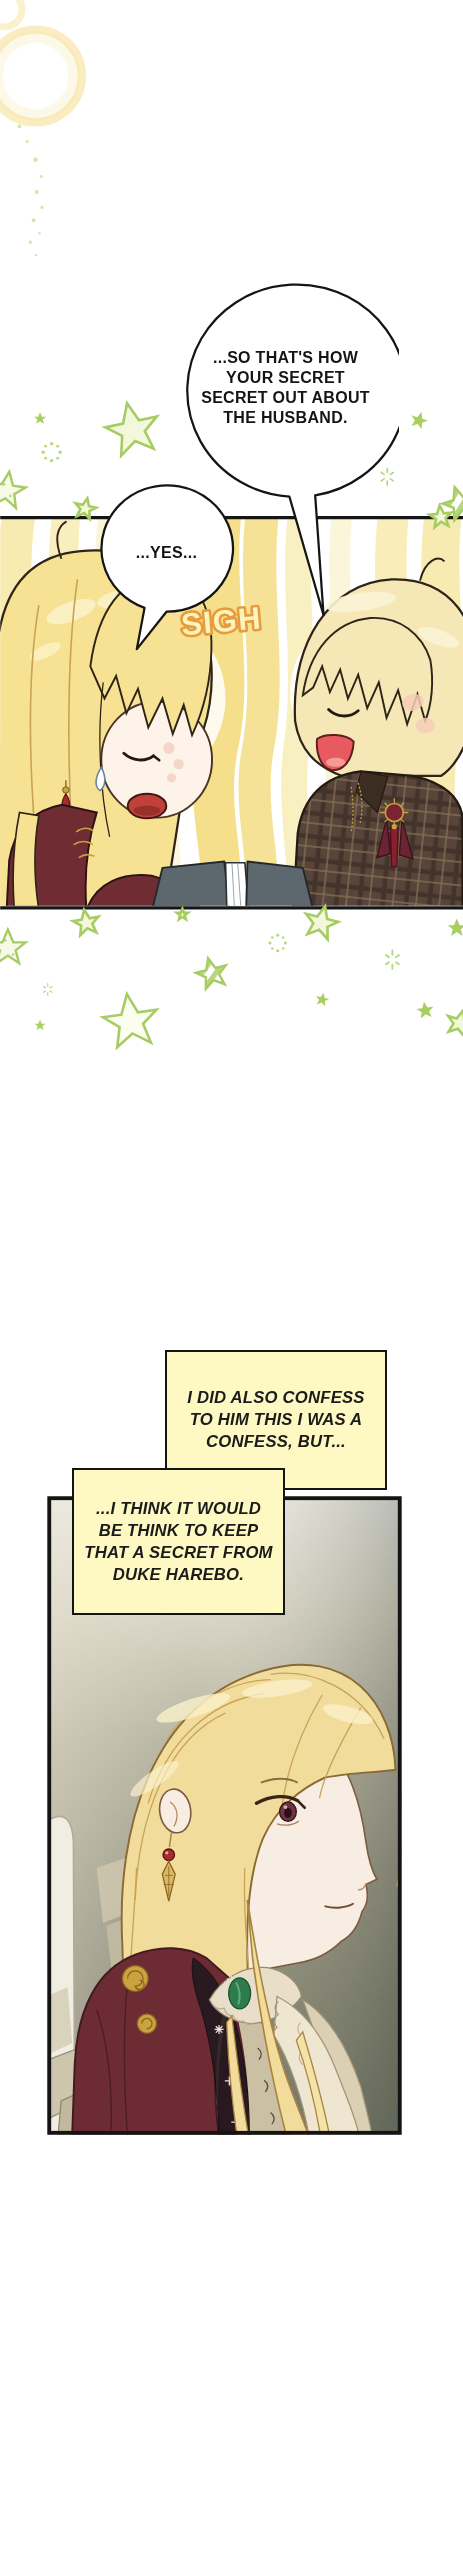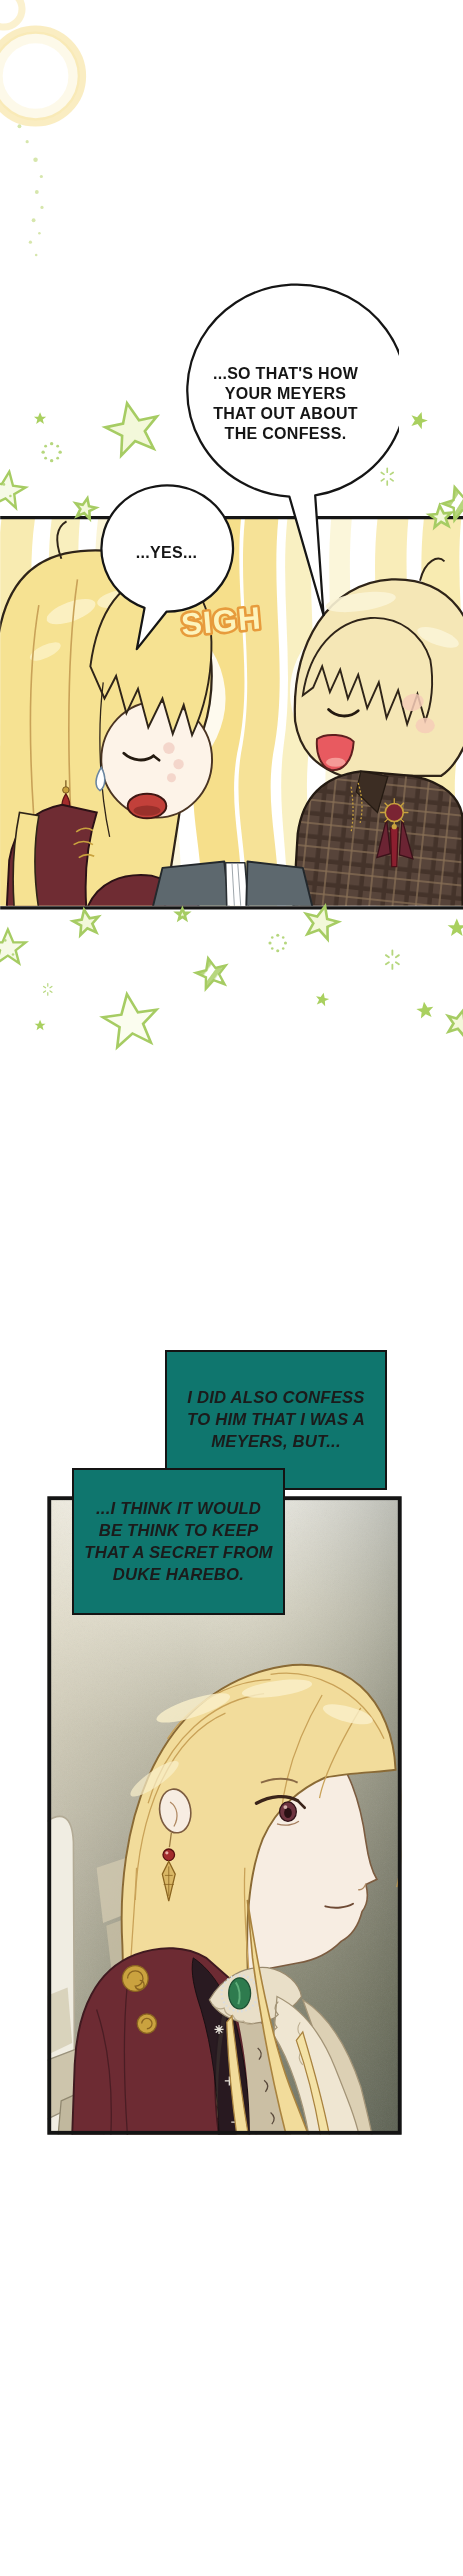--- a/index.html
+++ b/index.html
@@ -4,21 +4,21 @@
 <style>
   html,body{margin:0;padding:0;background:#ffffff;}
   .page{position:relative;width:464px;height:2576px;background:#ffffff;overflow:hidden;
         font-family:"Liberation Sans",sans-serif;}
   .abs{position:absolute;}
   svg{display:block;}
   
   .bubble-text{position:absolute;text-align:center;color:#151515;font-weight:bold;
                font-size:16px;line-height:20px;letter-spacing:0.3px;}
   
-  .nbox{position:absolute;background:#0f766e;border:2.6px solid #141414;box-sizing:border-box;
+  .nbox{position:absolute;background:#fef9c3;border:2.6px solid #141414;box-sizing:border-box;
         display:flex;flex-direction:column;justify-content:center;}
   .nbox .ln{text-align:center;color:#1b1b1b;font-weight:bold;font-style:italic;
             font-size:16.7px;line-height:22px;letter-spacing:0.2px;}
   
   .st-outline{fill:#f3f8da;stroke:#a6cc63;stroke-width:2.6;}
   .st-fill{fill:#a9d05f;}
   .st-dot{fill:#f6fae6;stroke:#a6cc63;stroke-width:2.4;}
   .st-stripe{fill:url(#gstripe);stroke:#a6cc63;stroke-width:2.4;}
   .sigh-text{font-family:"Liberation Sans",sans-serif;font-weight:bold;font-size:48px;
              letter-spacing:2px;}
@@ -342,40 +342,40 @@
       <use href="#star" class="st-fill" transform="translate(62,1592) scale(0.9)"></use>
       <use href="#star" class="st-fill" transform="translate(500,1552) rotate(12) scale(1.1)"></use>
       <use href="#star" class="st-fill" transform="translate(660,1569) rotate(-8) scale(1.4)"></use>
       <use href="#star" class="st-outline" transform="translate(713,1589) rotate(16) scale(2.1)"></use>
     </g>
   </svg>
 
   <svg class="abs" style="left:167px;top:283px;" width="232" height="338" viewBox="260 440 360 525">
     <path d="M450,772 A170,165 0 1 1 490,770 L503,956 Z" fill="#ffffff" stroke="#151515" stroke-width="3.5" stroke-linejoin="round"></path>
   </svg>
-  <div class="bubble-text" style="left:194px;top:348px;width:183px;margin-top:16px;">
+  <div class="bubble-text" style="left:194px;top:348px;width:183px;">
     <div>...SO THAT'S HOW</div>
-    <div>YOUR MEYERS</div>
-    <div>THAT OUT ABOUT</div>
-    <div>THE CONFESS.</div>
+    <div>YOUR SECRET</div>
+    <div>SECRET OUT ABOUT</div>
+    <div>THE HUSBAND.</div>
   </div>
 
   <svg class="abs" style="left:100px;top:484px;" width="142" height="169" viewBox="155 752 220 262">
     <path d="M224,944 A102,98 0 1 1 258,950 L212,1008 Z" fill="#ffffff" stroke="#151515" stroke-width="3.5" stroke-linejoin="round"></path>
   </svg>
   <div class="bubble-text" style="left:102px;top:543px;width:129px;">...YES...</div>
 
   <svg class="abs" style="left:157px;top:592px;" width="129" height="61" viewBox="0 0 200 95">
     <text class="sigh-text" x="100" y="62" text-anchor="middle" fill="#fdf4bc" stroke="#e79b3c" stroke-width="8" paint-order="stroke" stroke-linejoin="round" transform="rotate(-5 100 48)">SIGH</text>
   </svg>
 
   <div class="nbox" style="left:165px;top:1350px;width:222px;height:140px;">
     <div class="ln">I DID ALSO CONFESS</div>
-    <div class="ln">TO HIM THAT I WAS A</div>
-    <div class="ln">MEYERS, BUT...</div>
+    <div class="ln">TO HIM THIS I WAS A</div>
+    <div class="ln">CONFESS, BUT...</div>
   </div>
 
   <div class="nbox" style="left:72px;top:1468px;width:213px;height:147px;">
     <div class="ln">...I THINK IT WOULD</div>
     <div class="ln">BE THINK TO KEEP</div>
     <div class="ln">THAT A SECRET FROM</div>
     <div class="ln">DUKE HAREBO.</div>
   </div>
 
 </div>

